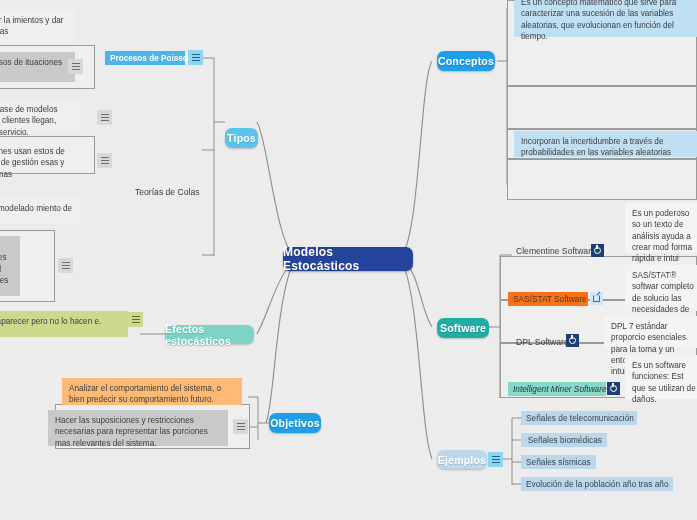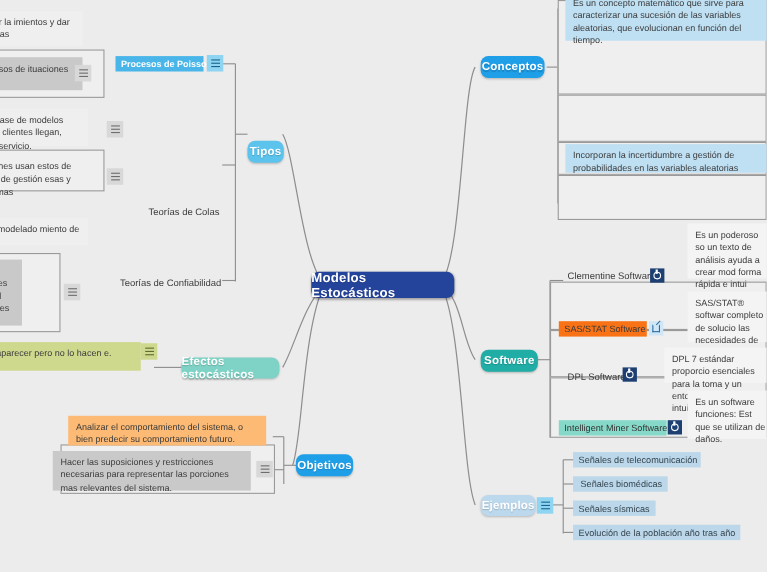--- a/index.html
+++ b/index.html
@@ -44,21 +44,21 @@
     font-size:8.3px;
     color:#3b3b3b;
     line-height:1.32;
     padding:3px 5px;
     z-index:4;
     white-space:nowrap;
   }
   .leaf.plain{background:transparent;color:#3b3b3b;}
   .leaf.cyan{background:#49b5e8;color:#fff;font-weight:bold;font-size:8.2px;}
   .leaf.paleblue{background:#f97316;color:#3a3a3a;}
-  .leaf.mint{background:#86d9c9;color:#333;}
+  .leaf.mint{background:#86d9c9;color:#333;font-style:italic;}
   .leaf.bluegray{background:#bcd7ea;color:#35454f;}
 
   
   .note{
     position:absolute;
     box-sizing:border-box;
     font-size:8.2px;
     line-height:1.38;
     color:#3c3c3c;
     padding:5px 7px;
@@ -182,21 +182,21 @@
 
   <div class="pill root" style="left:283px;top:247px;width:130px;height:24px;">Modelos Estocásticos</div>
 
   <div class="pill lvl1 blue-bright" style="left:437px;top:51px;width:58px;height:20px;">Conceptos</div>
 
   <div class="noteframe" style="left:507px;top:0px;width:190px;height:86px;"></div>
   <div class="note sky" style="left:514px;top:-8px;width:183px;height:45px;">Es un concepto matemático que sirve para caracterizar una sucesión de las variables aleatorias, que evolucionan en función del tiempo.</div>
 
   <div class="noteframe" style="left:507px;top:86px;width:190px;height:43px;z-index:1;"></div>
 
-  <div class="note sky" style="left:514px;top:131px;width:183px;height:26px;">Incorporan la incertidumbre a gestión de probabilidades en las variables aleatorias</div>
+  <div class="note sky" style="left:514px;top:131px;width:183px;height:26px;">Incorporan la incertidumbre a través de probabilidades en las variables aleatorias</div>
   <div class="noteframe" style="left:507px;top:129px;width:190px;height:30px;z-index:1;"></div>
 
   <div class="noteframe" style="left:507px;top:159px;width:190px;height:41px;z-index:1;"></div>
 
   <div class="pill lvl1 blue-sky" style="left:225px;top:128px;width:33px;height:20px;">Tipos</div>
 
   <div class="note lightgray" style="left:-40px;top:10px;width:115px;height:32px;">s calcular la imientos y dar cuenta lzas</div>
 
   <div class="leaf cyan" style="left:105px;top:51px;width:80px;height:14px;line-height:9px;">Procesos de Poisson</div>
   <div class="icon" style="left:188px;top:50px;">
@@ -228,21 +228,20 @@
   <div class="noteframe" style="left:-30px;top:136px;width:125px;height:38px;"></div>
   <div class="note lightgray" style="left:-40px;top:141px;width:115px;height:30px;">operaciones usan estos de métodos de gestión esas y los sistemas</div>
   <div class="icon" style="left:97px;top:153px;">
     <span class="ic-note">
         <i></i>
         <i></i>
         <i></i>
       </span>
   </div>
 
-  <div class="leaf plain" style="left:104px;top:249px;width:120px;height:13px;font-size:8.6px;">Teorías de Confiabilidad</div>
   <div class="icon" style="left:58px;top:258px;">
     <span class="ic-note">
         <i></i>
         <i></i>
         <i></i>
       </span>
   </div>
   <div class="note lightgray" style="left:-40px;top:198px;width:120px;height:25px;">e con el modelado miento de un</div>
   <div class="noteframe" style="left:-30px;top:230px;width:85px;height:72px;"></div>
   <div class="note gray" style="left:-40px;top:236px;width:60px;height:60px;">n la os campos es difícil o el sistema tes</div>

